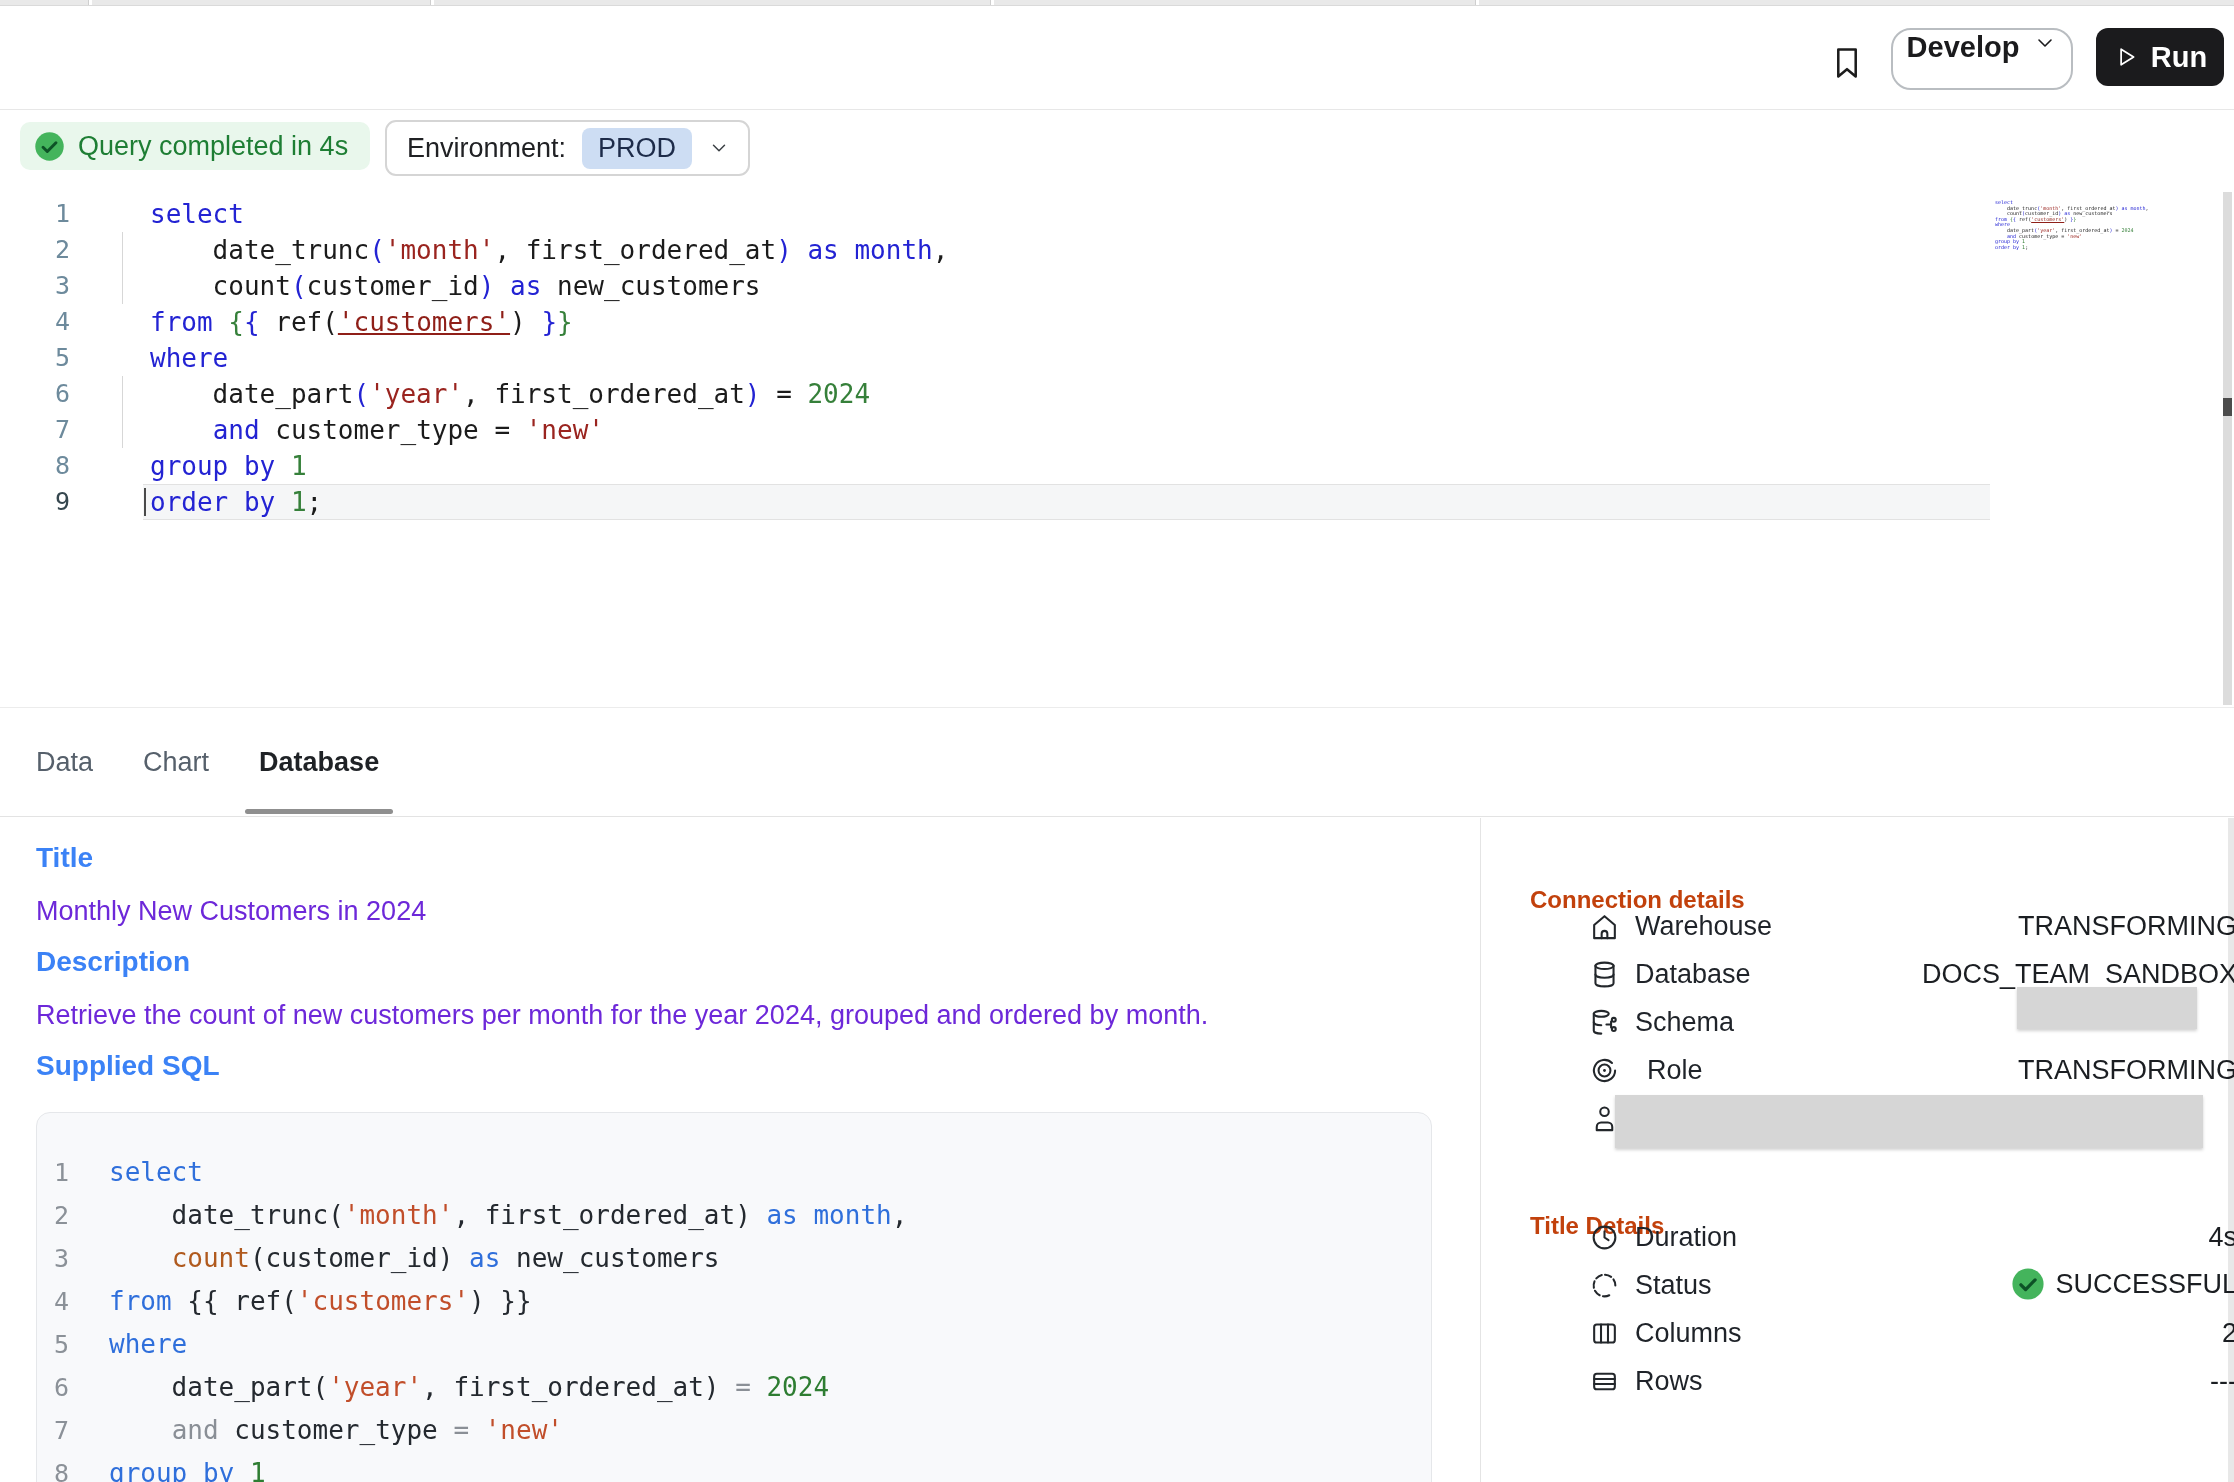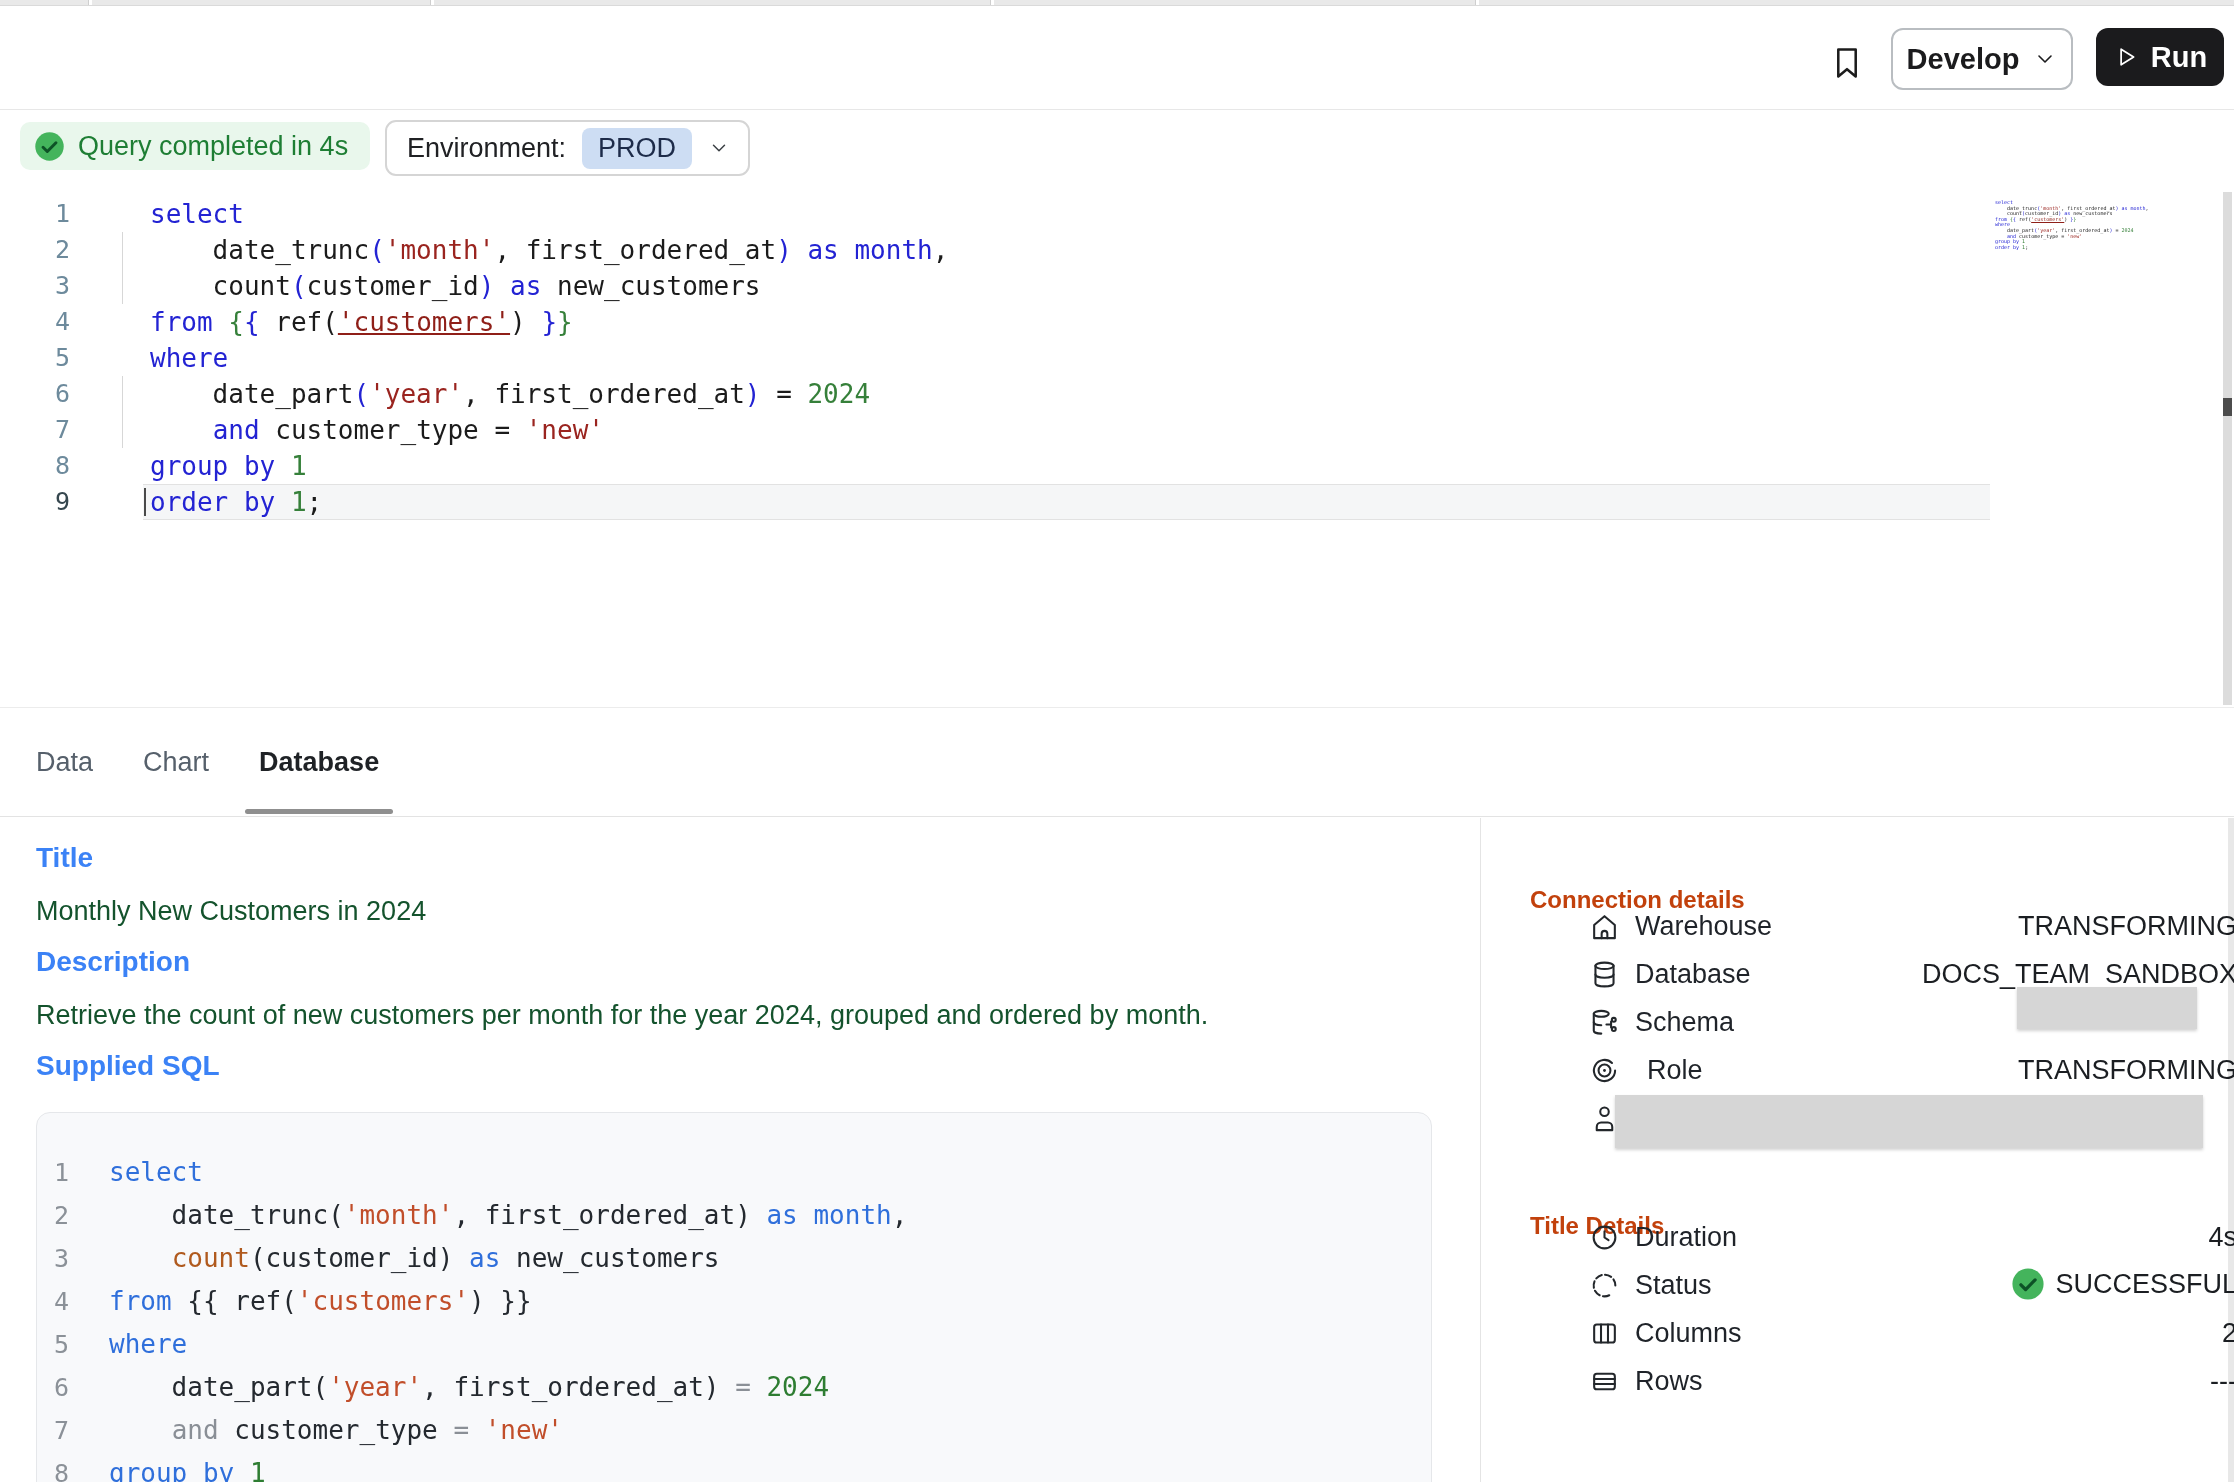--- a/index.html
+++ b/index.html
@@ -11,22 +11,22 @@
   }
   .abs{position:absolute;}
 
   
   .top-strip{top:0;left:0;right:0;height:5px;background:#e9e9e9;border-bottom:1px solid #dadada;}
   .strip-gap{position:absolute;top:0;width:3px;height:5px;background:#ffffff;border-left:1px solid #cfcfcf;}
 
   
   .header{top:6px;left:0;right:0;height:103px;border-bottom:1px solid #e7e7e7;background:#fff;}
   .bookmark-btn{position:absolute;left:1828px;top:36px;width:38px;height:42px;color:#1c1c1c;cursor:pointer;background:none;border:none;padding:0;}
-  .develop-btn{position:absolute;left:1891px;top:22px;width:182px;height:62px;border:2px solid #b9bdc1;border-radius:12px;
-    background:#fff;display:flex;align-items:center;justify-content:center;gap:14px;
+  .develop-btn{position:absolute;left:1891px;top:22px;width:182px;height:62px;border:2px solid #b9bdc1;border-radius:20px;
+    background:#fff;display:flex;align-items:flex-start;justify-content:center;gap:14px;
     font-family:"Liberation Sans",sans-serif;font-size:29px;font-weight:600;color:#1b1b1d;cursor:pointer;}
   .develop-btn .icon{width:24px;height:24px;color:#1b1b1d;}
   .run-btn{position:absolute;left:2096px;top:22px;width:128px;height:58px;border:none;border-radius:12px;background:#1b1b1d;
     display:flex;align-items:center;justify-content:center;gap:12px;
     font-family:"Liberation Sans",sans-serif;font-size:29px;font-weight:600;color:#ffffff;cursor:pointer;}
   .run-btn .icon{width:26px;height:26px;color:#ffffff;}
 
   
   .status-pill{left:20px;top:122px;height:48px;border-radius:10px;background:#e9f7ec;color:#1e7e34;
     display:flex;align-items:center;gap:13px;padding:0 22px 0 14px;font-size:27px;font-weight:500;}
@@ -62,21 +62,21 @@
 
   
   .tabbar{top:707px;left:0;right:0;height:110px;border-top:1px solid #ececec;border-bottom:1px solid #e3e3e3;
     display:flex;align-items:center;gap:50px;padding-left:36px;background:#fff;box-sizing:border-box;}
   .tab{position:relative;font-size:27px;color:#56606b;height:108px;line-height:108px;cursor:pointer;}
   .tab.active{color:#1f2226;font-weight:700;}
   .tab.active::after{content:"";position:absolute;left:-14px;right:-14px;bottom:2px;height:5px;background:#8f8f8f;border-radius:3px;}
 
   
   .sec-h{font-size:28px;font-weight:700;color:#3b82f6;}
-  .sec-v{font-size:27px;color:#14532d;}
+  .sec-v{font-size:27px;color:#6d28d9;}
   .sql-box{left:36px;top:1112px;width:1396px;height:420px;background:#f8f9fb;border:1px solid #e5e7ea;border-radius:14px;
     box-sizing:border-box;padding-top:38px;overflow:hidden;}
   .sqline{position:relative;height:43px;font-family:"DejaVu Sans Mono",monospace;font-size:26px;line-height:43px;}
   .sqline .ln{position:absolute;left:8px;width:24px;text-align:right;color:#8b9198;font-size:25px;}
   .sqline .code{position:absolute;left:72px;white-space:pre;}
   .sq .t-k{color:#2f6fdb;} .sq .t-s{color:#c14e2a;} .sq .t-n{color:#2e7d32;}
   .sq .t-p{color:#24292f;} .sq .t-f{color:#b05a1e;} .sq .t-o{color:#8a8f96;}
 
   
   .vdivider{left:1480px;top:818px;bottom:0;width:1px;background:#e4e4e4;}

